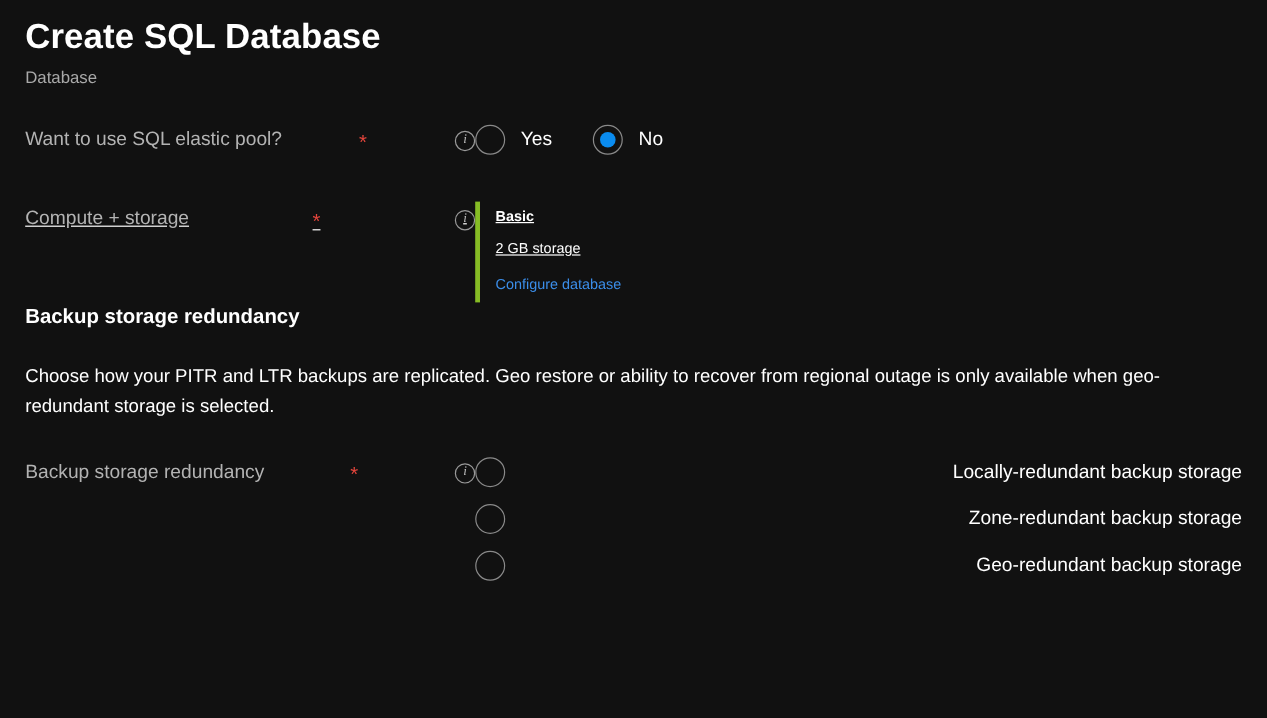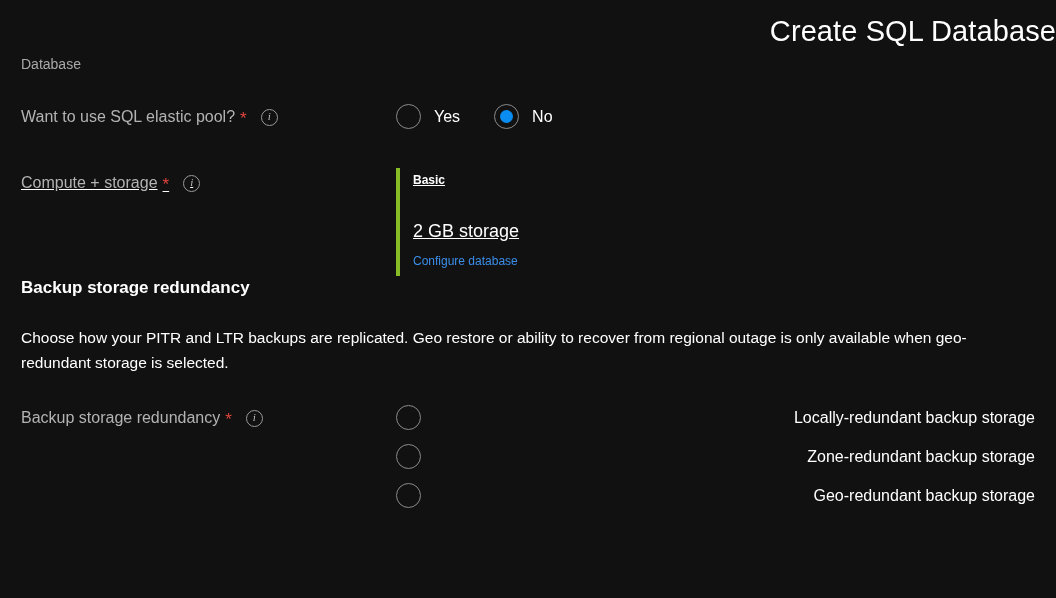--- a/index.html
+++ b/index.html
@@ -24,25 +24,24 @@
     background: #111111;
     padding: 0;
   }
 
   
   .blade-header {
     padding: 12px 0 0 21px;
   }
   .blade-title {
     font-size: 29px;
-    font-weight: 400;
+    font-weight: 700;
     line-height: 38px;
     color: #ffffff;
     letter-spacing: 0.1px;
-    text-align: right;
   }
   .blade-subtitle {
     font-size: 14px;
     line-height: 20px;
     color: #a9a9a9;
     margin-top: 4px;
   }
 
   
   .form-area {
@@ -59,20 +58,21 @@
 
   .field-label {
     width: 375px;
     flex: 0 0 375px;
     display: flex;
     align-items: center;
     font-size: 16px;
     line-height: 24px;
     color: #b3b3b3;
     padding-top: 1px;
+    justify-content: space-between;
   }
   .label-text { white-space: nowrap; }
 
   .required-star {
     color: #e3453c;
     font-size: 17px;
     line-height: 16px;
     margin-left: 5px;
     position: relative;
     top: 2px;
@@ -144,24 +144,23 @@
     padding: 0 0 0 13px;
     margin-top: -2px;
   }
   .tier-name {
     font-size: 12px;
     font-weight: bold;
     line-height: 24px;
     color: #ffffff;
   }
   .tier-storage {
-    font-size: 18px;
+    font-size: 12px;
     line-height: 30px;
     color: #ffffff;
-    margin-top: 24px;
   }
   .tier-link {
     font-size: 12px;
     line-height: 30px;
     color: #3b8eea;
     text-decoration: none;
     cursor: pointer;
     display: inline-block;
   }
 

